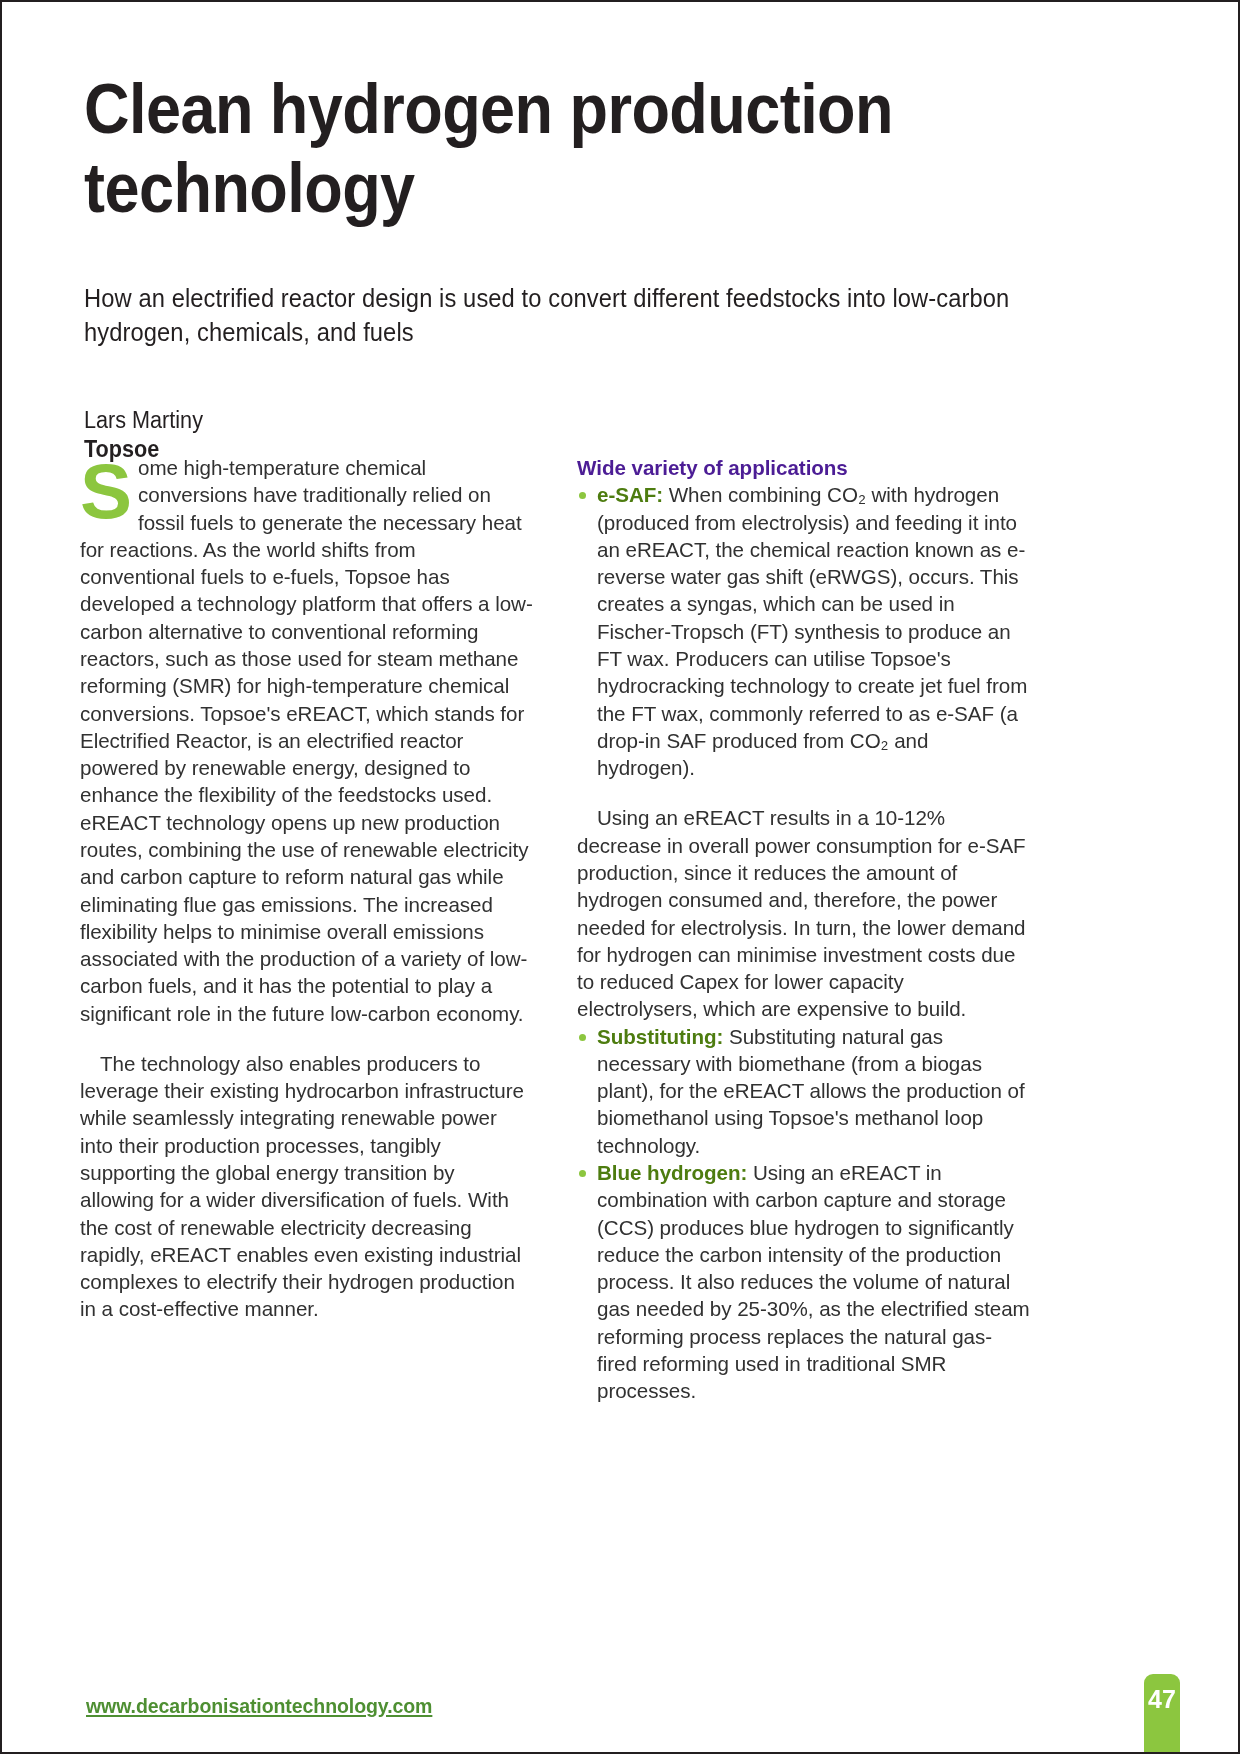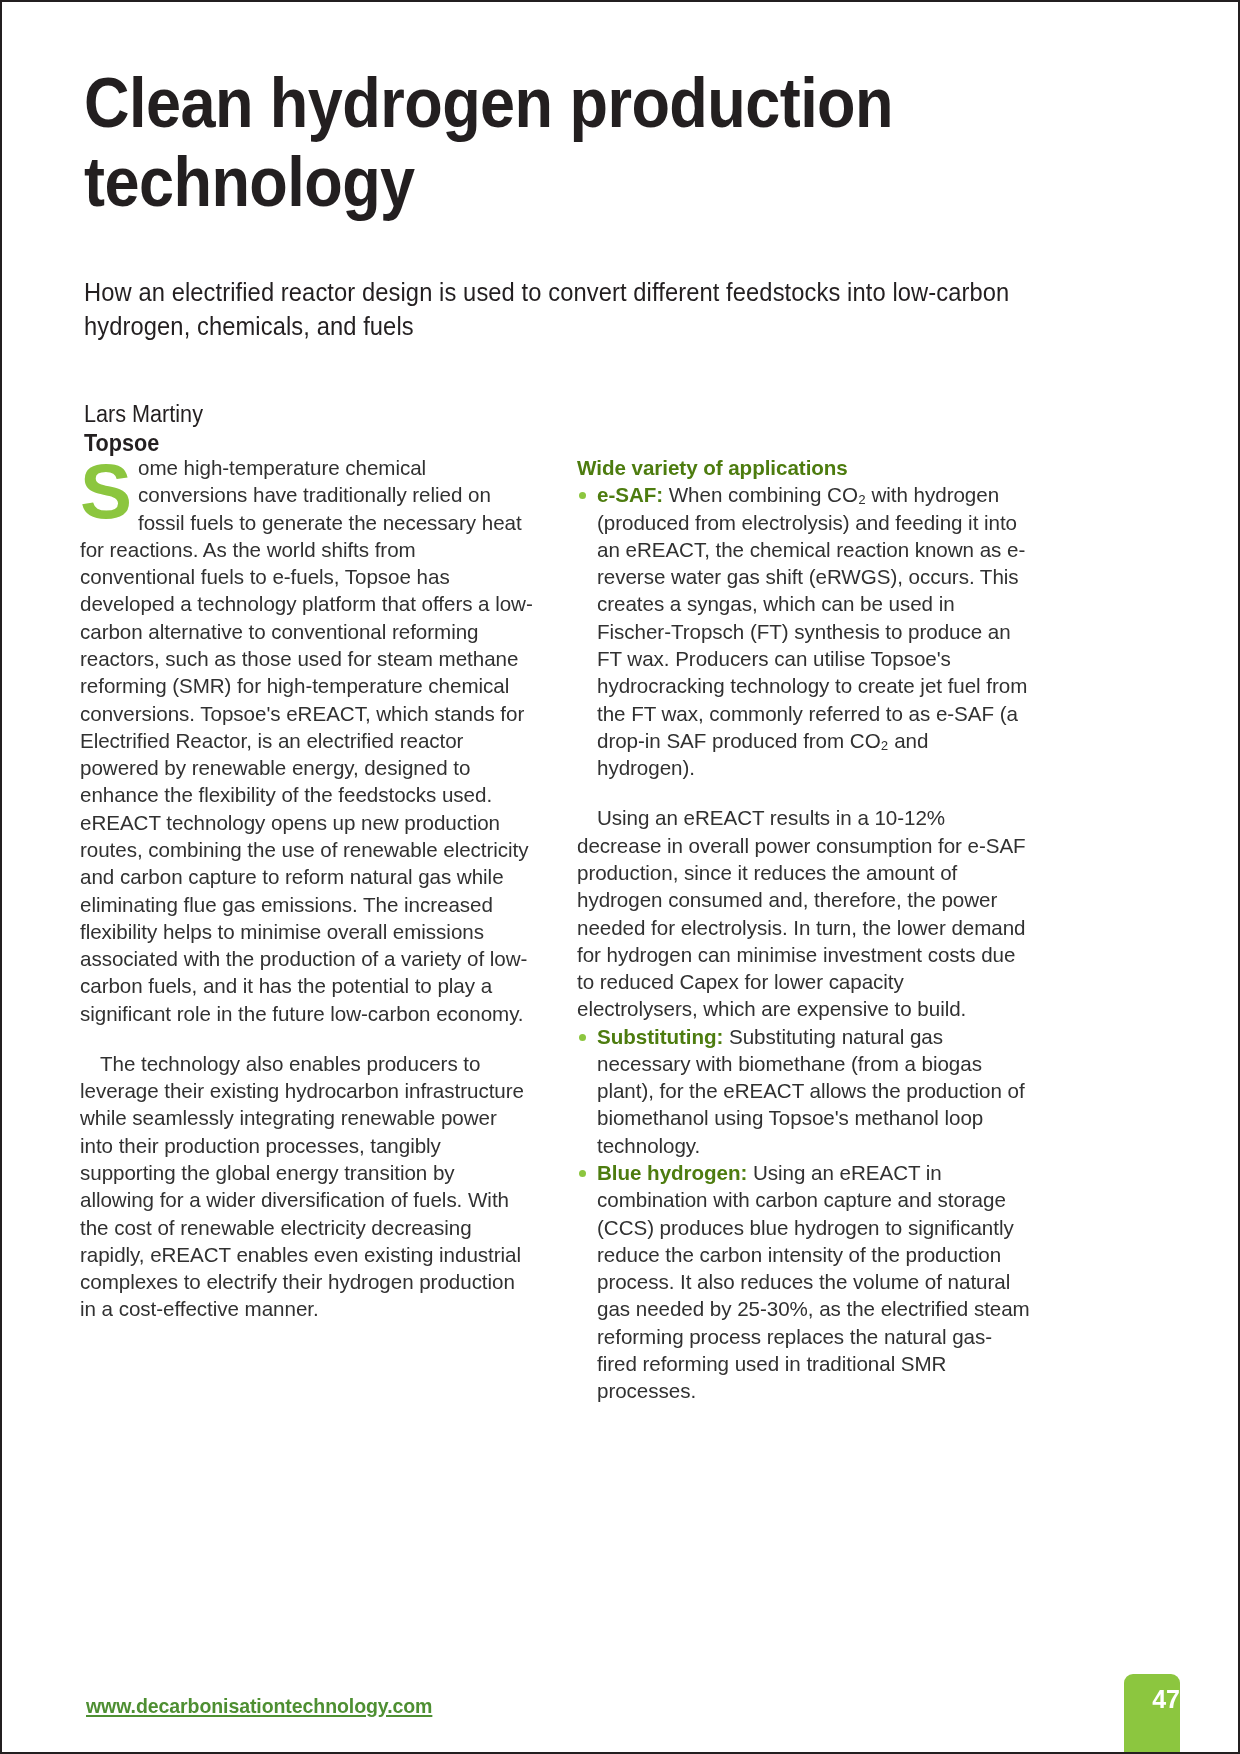--- a/index.html
+++ b/index.html
@@ -16,21 +16,21 @@
     box-sizing: border-box;
     overflow: hidden;
     font-family: "Liberation Sans", sans-serif;
     color: #2b2b2b;
   }
 
   
   .masthead {
     position: absolute;
     left: 82px;
-    top: 62px;
+    top: 68px;
     width: 946px;
   }
   .article-title {
     font-family: "Liberation Sans Narrow", "Liberation Sans", sans-serif;
     font-weight: 700;
     font-size: 70px;
     line-height: 1.13;
     letter-spacing: -0.6px;
     color: #231f20;
     margin: 0;
@@ -78,21 +78,21 @@
     color: #313131;
     letter-spacing: -0.05px;
   }
   .col p {
     margin: 0;
     text-align: left;
   }
   .col p.indent { text-indent: 20px; margin-top: 23px; }
 
   .section-head {
-    color: #4d7c0f;
+    color: #4c1d95;
     font-weight: 700;
     font-size: 20.6px;
     line-height: 1.325;
     margin: 0;
     padding-top: 26px;
   }
 
   
   .dropcap-para { position: relative; }
   .dropcap {
@@ -131,28 +131,28 @@
     font-size: 21px;
     letter-spacing: -0.1px;
     color: #4e8f32;
     transform: scaleX(0.93);
     transform-origin: left top;
   }
   .page-badge {
     position: absolute;
     right: 58px;
     bottom: 0;
-    width: 56px;
+    width: 36px;
     height: 78px;
     background: #8cc63f;
     border-top-left-radius: 9px;
     border-top-right-radius: 9px;
     display: flex;
     align-items: flex-start;
-    justify-content: flex-end;
+    justify-content: center;
     padding-top: 13px;
     box-sizing: border-box;
   }
   .page-badge .num {
     color: #ffffff;
     font-family: "Liberation Sans Narrow", "Liberation Sans", sans-serif;
     font-weight: 700;
     font-size: 25px;
     line-height: 1;
   }

